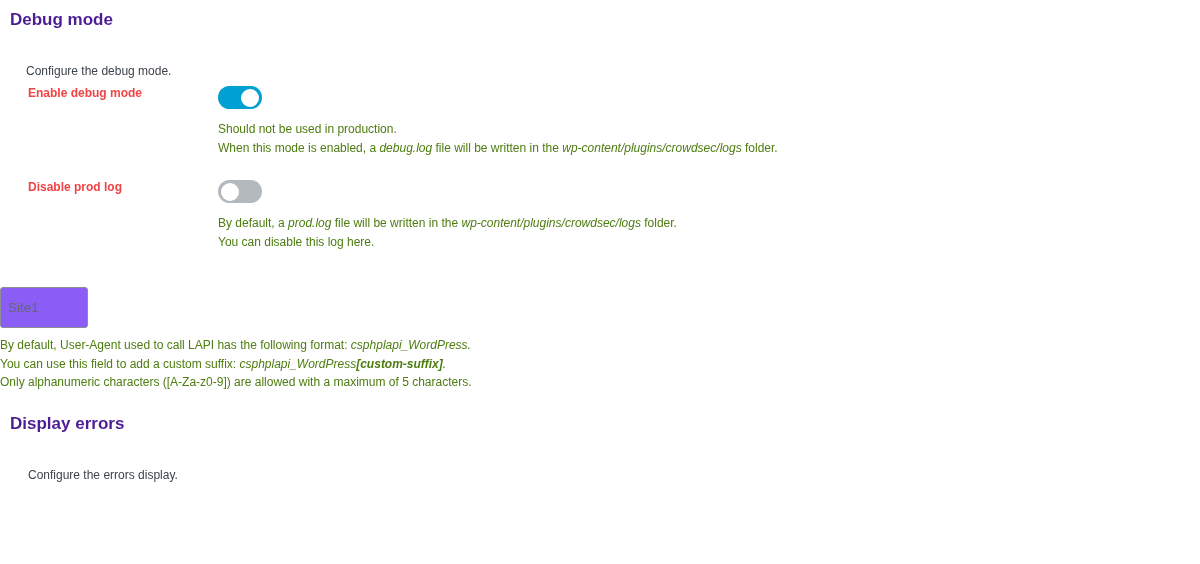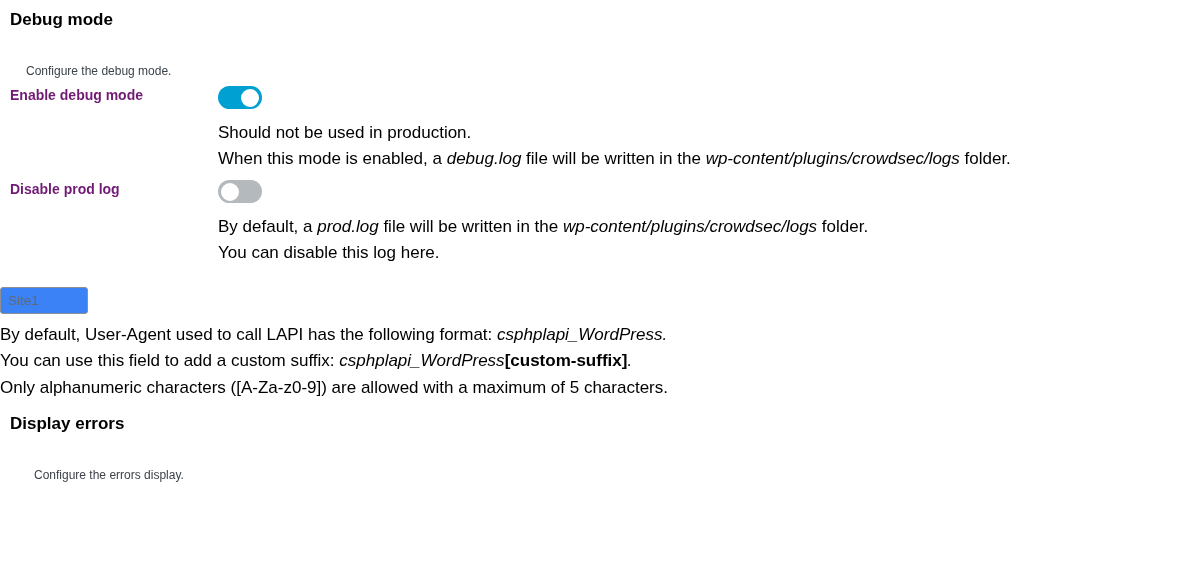--- a/index.html
+++ b/index.html
@@ -19,44 +19,44 @@
   .page {
     position: relative;
     width: 1200px;
     height: 564px;
     padding: 0;
   }
 
   h2.section-title {
     font-size: 17px;
     font-weight: bold;
-    color: #000000;
+    color: #4c1d95;
     margin: 0;
     padding: 0;
     line-height: 1.2;
   }
   .section-desc {
     font-size: 12px;
     color: #3c434a;
     margin: 16px;
     line-height: 1.4;
   }
 
   .row {
     display: flex;
     align-items: flex-start;
   }
   .row-label {
     width: 218px;
     min-width: 218px;
-    font-size: 14px;
+    font-size: 12px;
     font-weight: bold;
-    color: #701a75;
+    color: #ef4444;
     line-height: 1.3;
-    padding-left: 10px;
+    padding-left: 28px;
     box-sizing: border-box;
   }
   .row-field {
     flex: 1;
   }
 
   
   .switch {
     width: 44px;
     height: 23px;
@@ -77,52 +77,52 @@
     top: 2.5px;
     width: 18px;
     height: 18px;
     border-radius: 50%;
     background: #ffffff;
   }
   .switch.on .knob { left: 23px; }
   .switch.off .knob { left: 3px; }
 
   .help {
-    font-size: 17px;
-    color: #000000;
+    font-size: 12px;
+    color: #4d7c0f;
     line-height: 1.55;
     margin-top: 8px;
   }
   .help .it { font-style: italic; }
-  .help .bold-it { font-weight: bold; }
+  .help .bold-it { font-style: italic; font-weight: bold; }
   .help .bold { font-weight: bold; }
 
   input.text-input {
     width: 88px;
-    height: 27px;
+    height: 41px;
     box-sizing: border-box;
     border: 1px solid #8c8f94;
     border-radius: 3px;
     padding: 2px 7px;
     font-family: "Liberation Sans", sans-serif;
     font-size: 13.5px;
     color: #2c3338;
-    background: #3b82f6;
+    background: #8b5cf6;
     outline: none;
   }
   input.text-input::placeholder { color: #646970; opacity: 1; }
 
   
   #debug-title      { position:absolute; left:10px;  top:10px; }
   #debug-desc       { position:absolute; left:10px;  top:47px; }
   #row-enable-debug { position:absolute; left:0px;   top:86px;  width:1190px; }
   #row-disable-prod { position:absolute; left:0px;   top:180px; width:1190px; }
   #row-user-agent   { position:absolute; left:0px;   top:287px; width:1190px; }
   #errors-title     { position:absolute; left:10px;  top:414px; }
-  #errors-desc      { position:absolute; left:18px;  top:451px; }
+  #errors-desc      { position:absolute; left:12px;  top:451px; }
   #row-enable-errors{ position:absolute; left:0px;   top:490px; width:1190px; }
 </style>
 </head>
 <body>
 
 <div class="page">
 
   <h2 id="debug-title" class="section-title">Debug mode</h2>
   <p id="debug-desc" class="section-desc">Configure the debug mode.</p>
 

